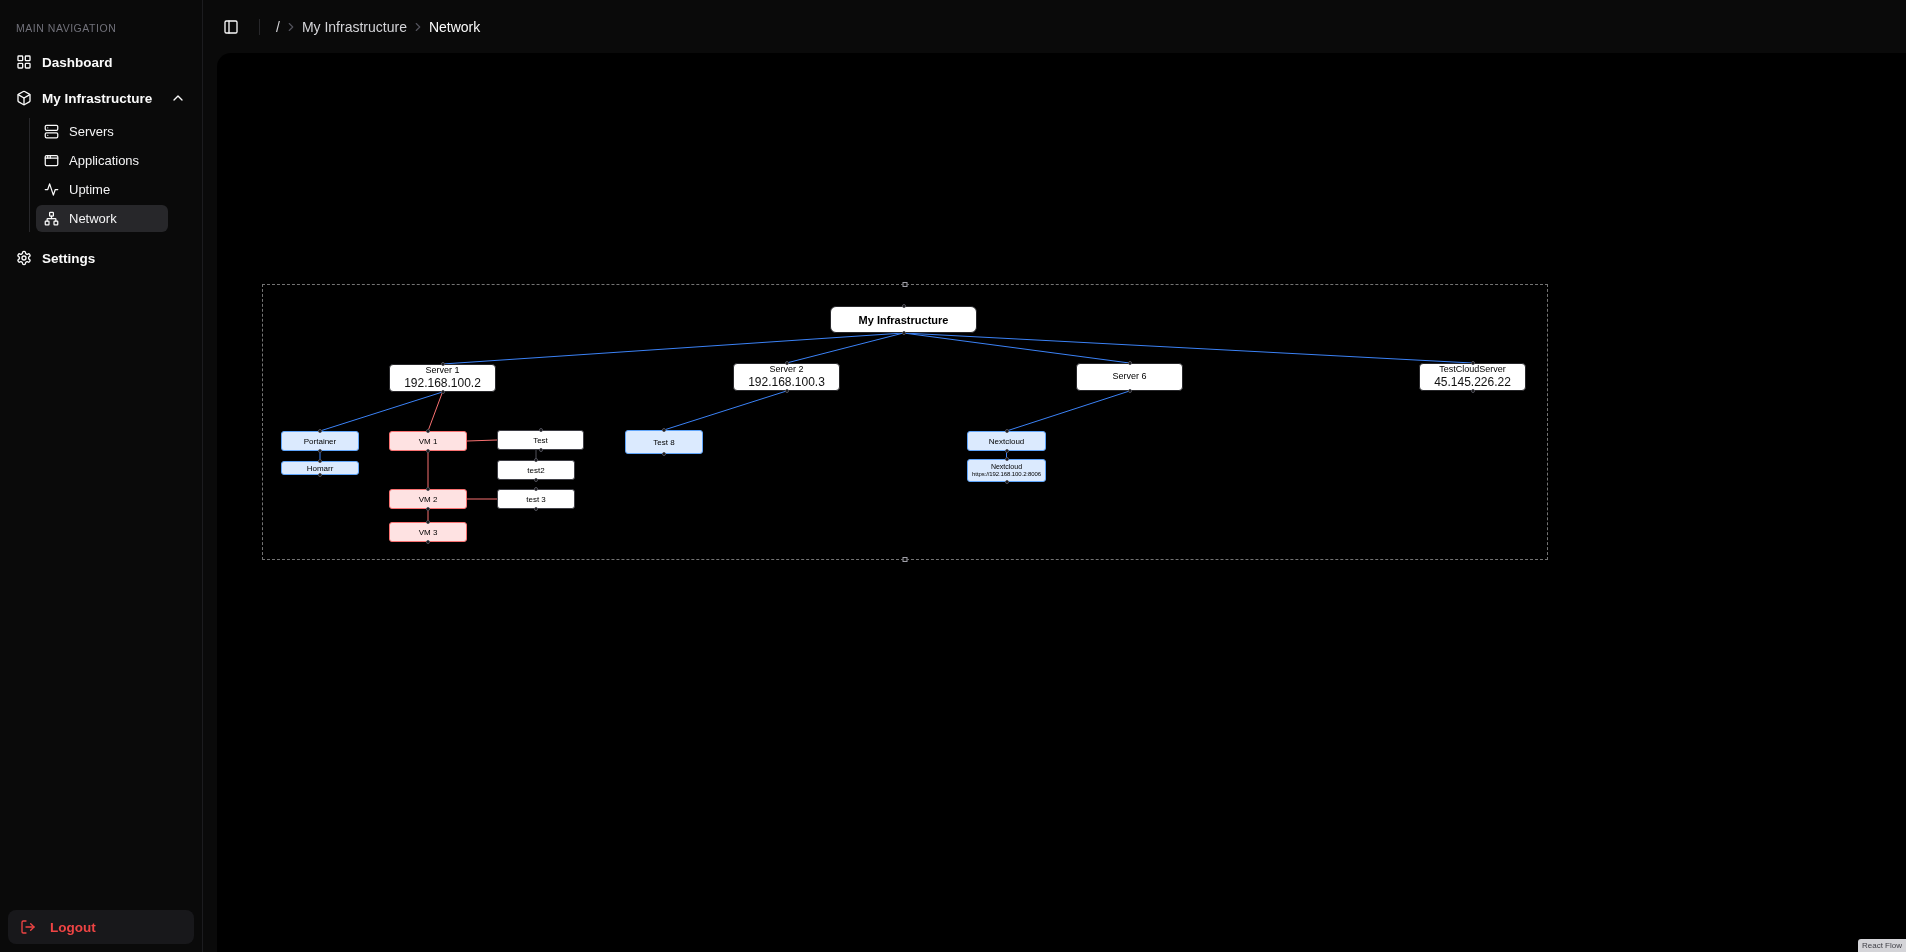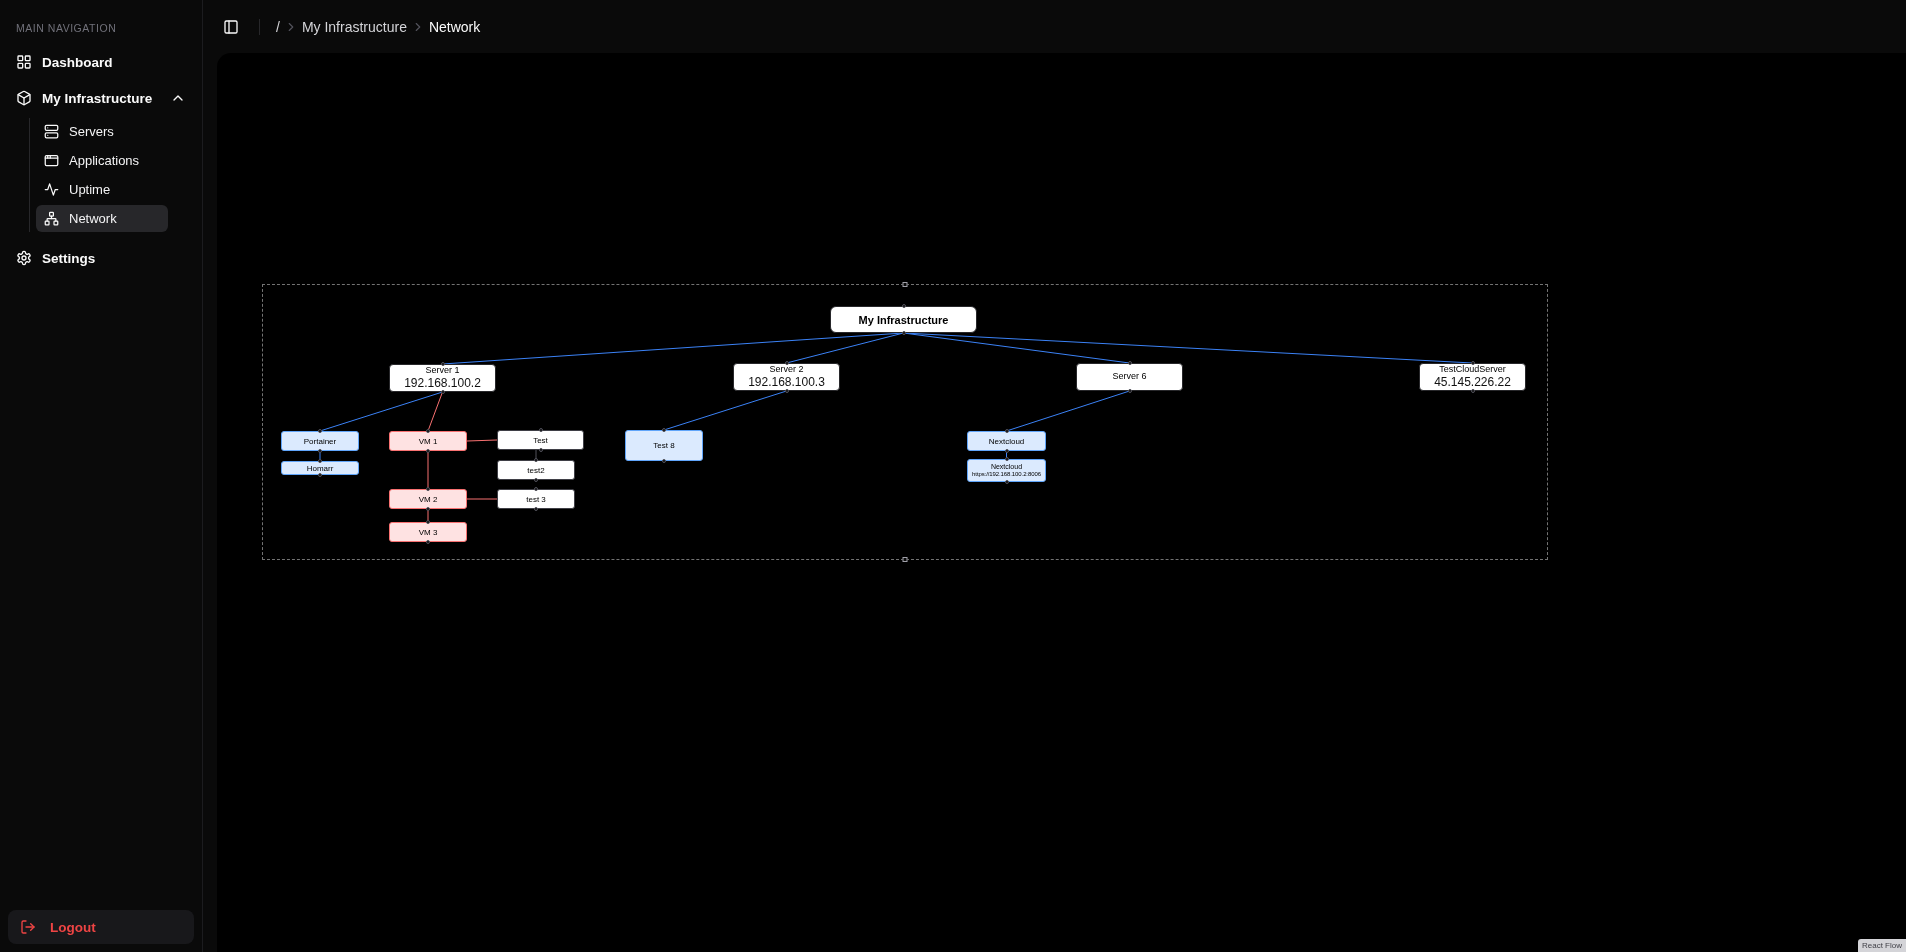--- a/index.html
+++ b/index.html
@@ -287,21 +287,21 @@
       <div class="node app-white" style="left: 280px; top: 436px; width: 78px; height: 20px;">
         <div class="node-title">test 3</div>
         <span class="handle handle-top"></span>
         <span class="handle handle-bottom"></span>
       </div>
       <div class="node app-red" style="left: 172px; top: 469px; width: 78px; height: 20px;">
         <div class="node-title">VM 3</div>
         <span class="handle handle-top"></span>
         <span class="handle handle-bottom"></span>
       </div>
-      <div class="node app-blue" style="left: 408px; top: 377px; width: 78px; height: 31px;">
+      <div class="node app-blue" style="left: 408px; top: 377px; width: 78px; height: 24px;">
         <div class="node-title">Test 8</div>
         <span class="handle handle-top"></span>
         <span class="handle handle-bottom"></span>
       </div>
       <div class="node app-blue" style="left: 750px; top: 378px; width: 79px; height: 20px;">
         <div class="node-title">Nextcloud</div>
         <span class="handle handle-top"></span>
         <span class="handle handle-bottom"></span>
       </div>
       <div class="node app-blue small" style="left: 750px; top: 406px; width: 79px; height: 23px;">

